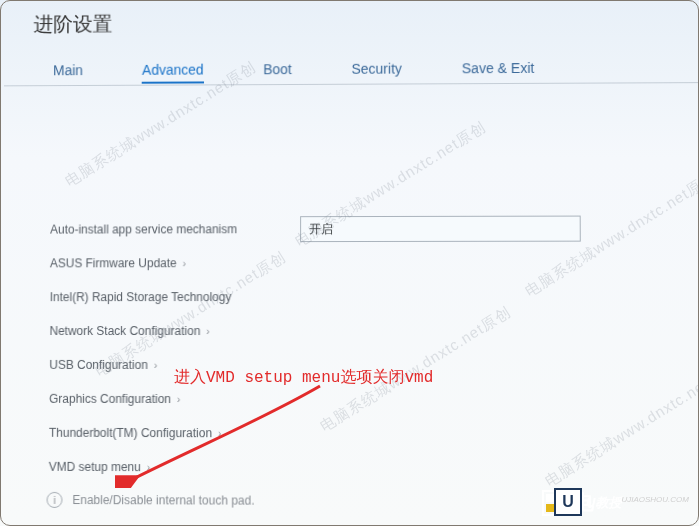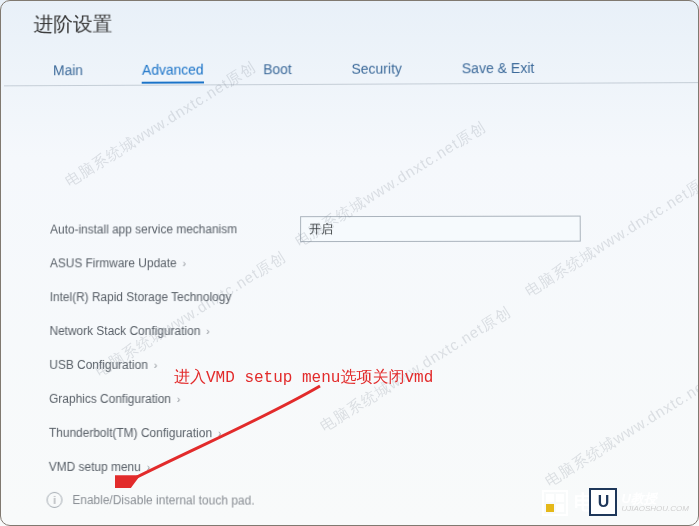--- a/index.html
+++ b/index.html
@@ -117,21 +117,21 @@
 .logo-right-bottom {
   position: absolute; right: 10px; bottom: 10px;
   display: flex; align-items: center; gap: 4px;
   color: #fff;
 }
 .uj-badge {
   width: 28px; height: 28px; background:#fff; color:#1e375a;
   display:flex; align-items:center; justify-content:center;
   font-weight:bold; font-size:16px; border:2px solid #1e375a;
 }
-.uj-text { display:flex; flex-direction:column; line-height:1;font-style:italic; }
+.uj-text { display:flex; flex-direction:row; line-height:1;font-style:italic; }
 .uj-text .a{ font-size:13px; color:#fff; font-weight:bold;}
 .uj-text .b{ font-size:8px; color:#d0d0d0;}
 .logo-dian {
   position: absolute; right: 105px; bottom: 10px;
   display:flex; align-items:center; gap:6px; color:#fff;
 }
 .grid-icon {
   width:26px; height:26px; border:2px solid #fff;
   display:grid; grid-template-columns:1fr 1fr; grid-template-rows:1fr 1fr; gap:2px; padding:2px;
 }

